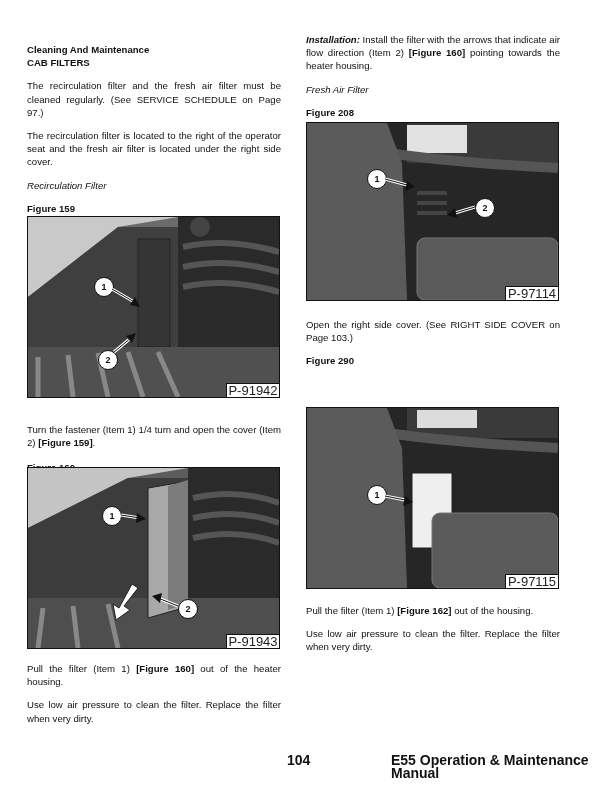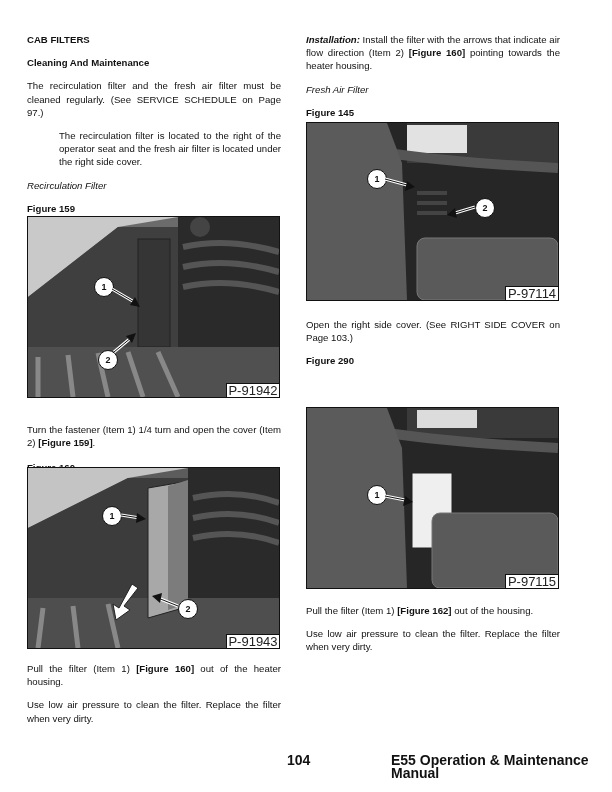--- a/index.html
+++ b/index.html
@@ -12,24 +12,24 @@
   .fig{position:absolute;border:1.5px solid #111;overflow:hidden;background:#3a3a3a;}
   .fig svg{display:block;}
   .pcode{position:absolute;right:0;bottom:0;background:#fff;border-left:1px solid #111;border-top:1px solid #111;
          font-size:13px;line-height:13px;width:52px;text-align:center;color:#222;}
   .footer{position:absolute;top:754px;font-weight:bold;font-size:14px;}
 </style>
 </head>
 <body>
 
 <div class="col" style="left:27px;top:33px;">
+  <p class="h" style="margin-top:10px;">Cleaning And Maintenance</p>
   <p class="h">CAB FILTERS</p>
-  <p class="h" style="margin-top:10px;">Cleaning And Maintenance</p>
   <p class="p" style="margin-top:10px;">The recirculation filter and the fresh air filter must be cleaned regularly. (See SERVICE SCHEDULE on Page 97.)</p>
-  <p class="p" style="margin-top:10px;margin-left:32px;">The recirculation filter is located to the right of the operator seat and the fresh air filter is located under the right side cover.</p>
+  <p class="p" style="margin-top:10px;">The recirculation filter is located to the right of the operator seat and the fresh air filter is located under the right side cover.</p>
   <p class="i" style="margin-top:10px;">Recirculation Filter</p>
   <p class="h" style="margin-top:10px;">Figure 159</p>
 </div>
 
 <div class="fig" style="left:27px;top:216px;width:251px;height:180px;">
   <svg width="251" height="180">
     <rect x="0" y="0" width="251" height="180" fill="#6b6b6b"></rect>
     <polygon points="0,0 150,0 90,10 0,80" fill="#c9c9c9"></polygon>
     <polygon points="0,80 90,10 150,10 150,130 0,130" fill="#3f3f3f"></polygon>
     <rect x="110" y="22" width="32" height="108" fill="#353535" stroke="#222"></rect>
@@ -84,21 +84,21 @@
 </div>
 
 <div class="col" style="left:27px;top:662px;">
   <p class="p"><span>Pull the filter (Item 1) </span><b>[Figure 160]</b><span> out of the heater housing.</span></p>
   <p class="p" style="margin-top:10px;">Use low air pressure to clean the filter. Replace the filter when very dirty.</p>
 </div>
 
 <div class="col" style="left:306px;top:33px;">
   <p class="p"><b><i>Installation:</i></b><span> Install the filter with the arrows that indicate air flow direction (Item 2) </span><b>[Figure 160]</b><span> pointing towards the heater housing.</span></p>
   <p class="i" style="margin-top:10px;">Fresh Air Filter</p>
-  <p class="h" style="margin-top:10px;">Figure 145</p>
+  <p class="h" style="margin-top:10px;">Figure 208</p>
 </div>
 
 <div class="fig" style="left:306px;top:122px;width:251px;height:177px;">
   <svg width="251" height="177">
     <rect width="251" height="177" fill="#262626"></rect>
     <rect x="100" y="0" width="151" height="40" fill="#3a3a3a"></rect>
     <rect x="100" y="2" width="60" height="28" fill="#e2e2e2"></rect>
     <path d="M80 30 Q150 40 251 45" stroke="#555" stroke-width="10" fill="none"></path>
     <polygon points="0,0 80,0 95,40 100,177 0,177" fill="#5b5b5b"></polygon>
     <rect x="110" y="115" width="141" height="62" rx="8" fill="#5a5a5a" stroke="#777"></rect>

